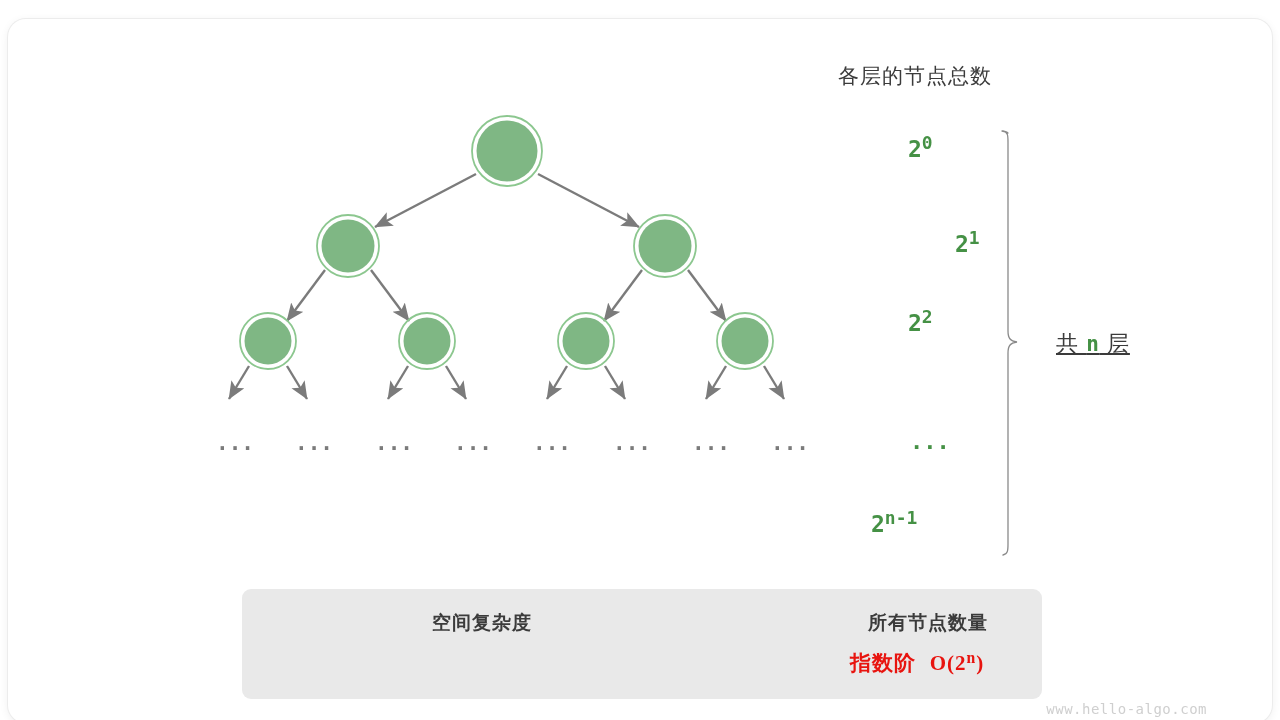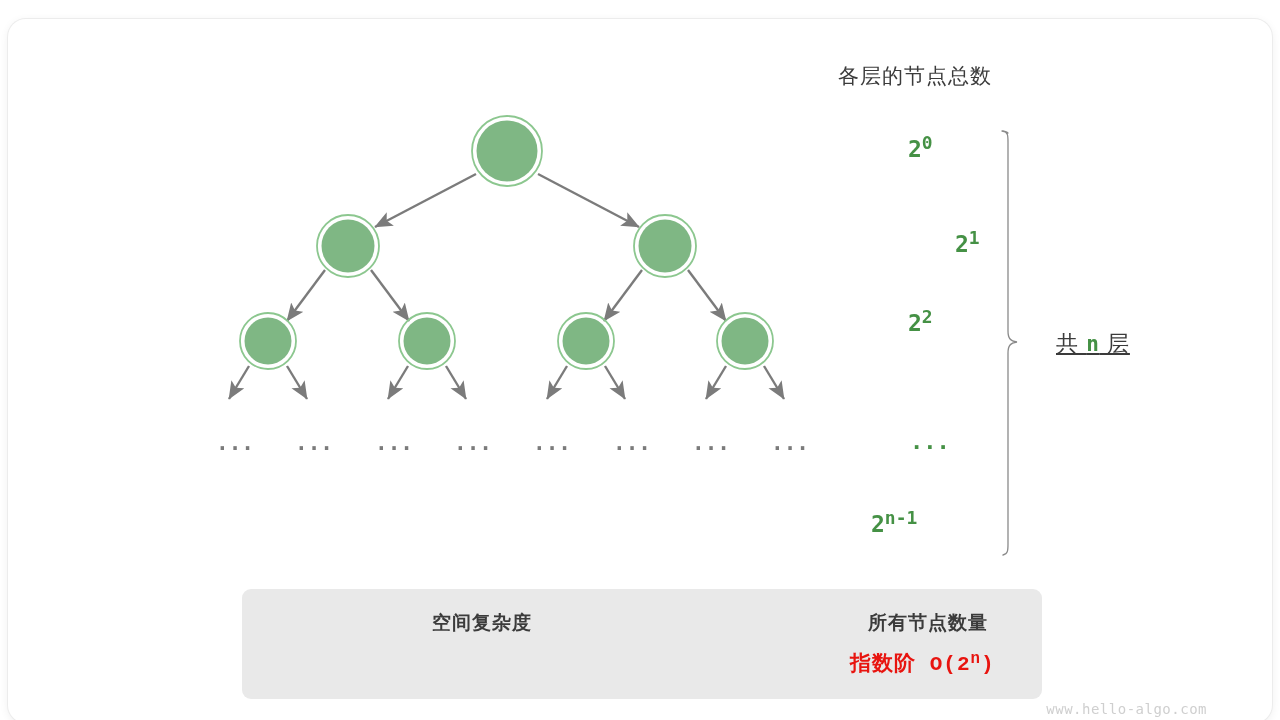--- a/index.html
+++ b/index.html
@@ -117,21 +117,21 @@
   .formula sup { font-size: 0.78em; vertical-align: 0.45em; line-height: 0; }
   .complexity-red {
     position: absolute;
     font-size: 21px;
     font-weight: bold;
     color: #e8140f;
     white-space: nowrap;
     letter-spacing: 1px;
   }
   .complexity-red .mono {
-    font-family: Liberation Mono, monospace;
+    font-family: Liberation Serif, serif;
     text-align: right;
   }
   .complexity-red sup { font-size: 0.75em; vertical-align: 0.45em; line-height: 0; }
   .watermark {
     position: absolute;
     right: 32px;
     bottom: 14px;
     font-family: "DejaVu Sans Mono", "Liberation Mono", monospace;
     font-size: 14px;
     color: #cfcfcf;

